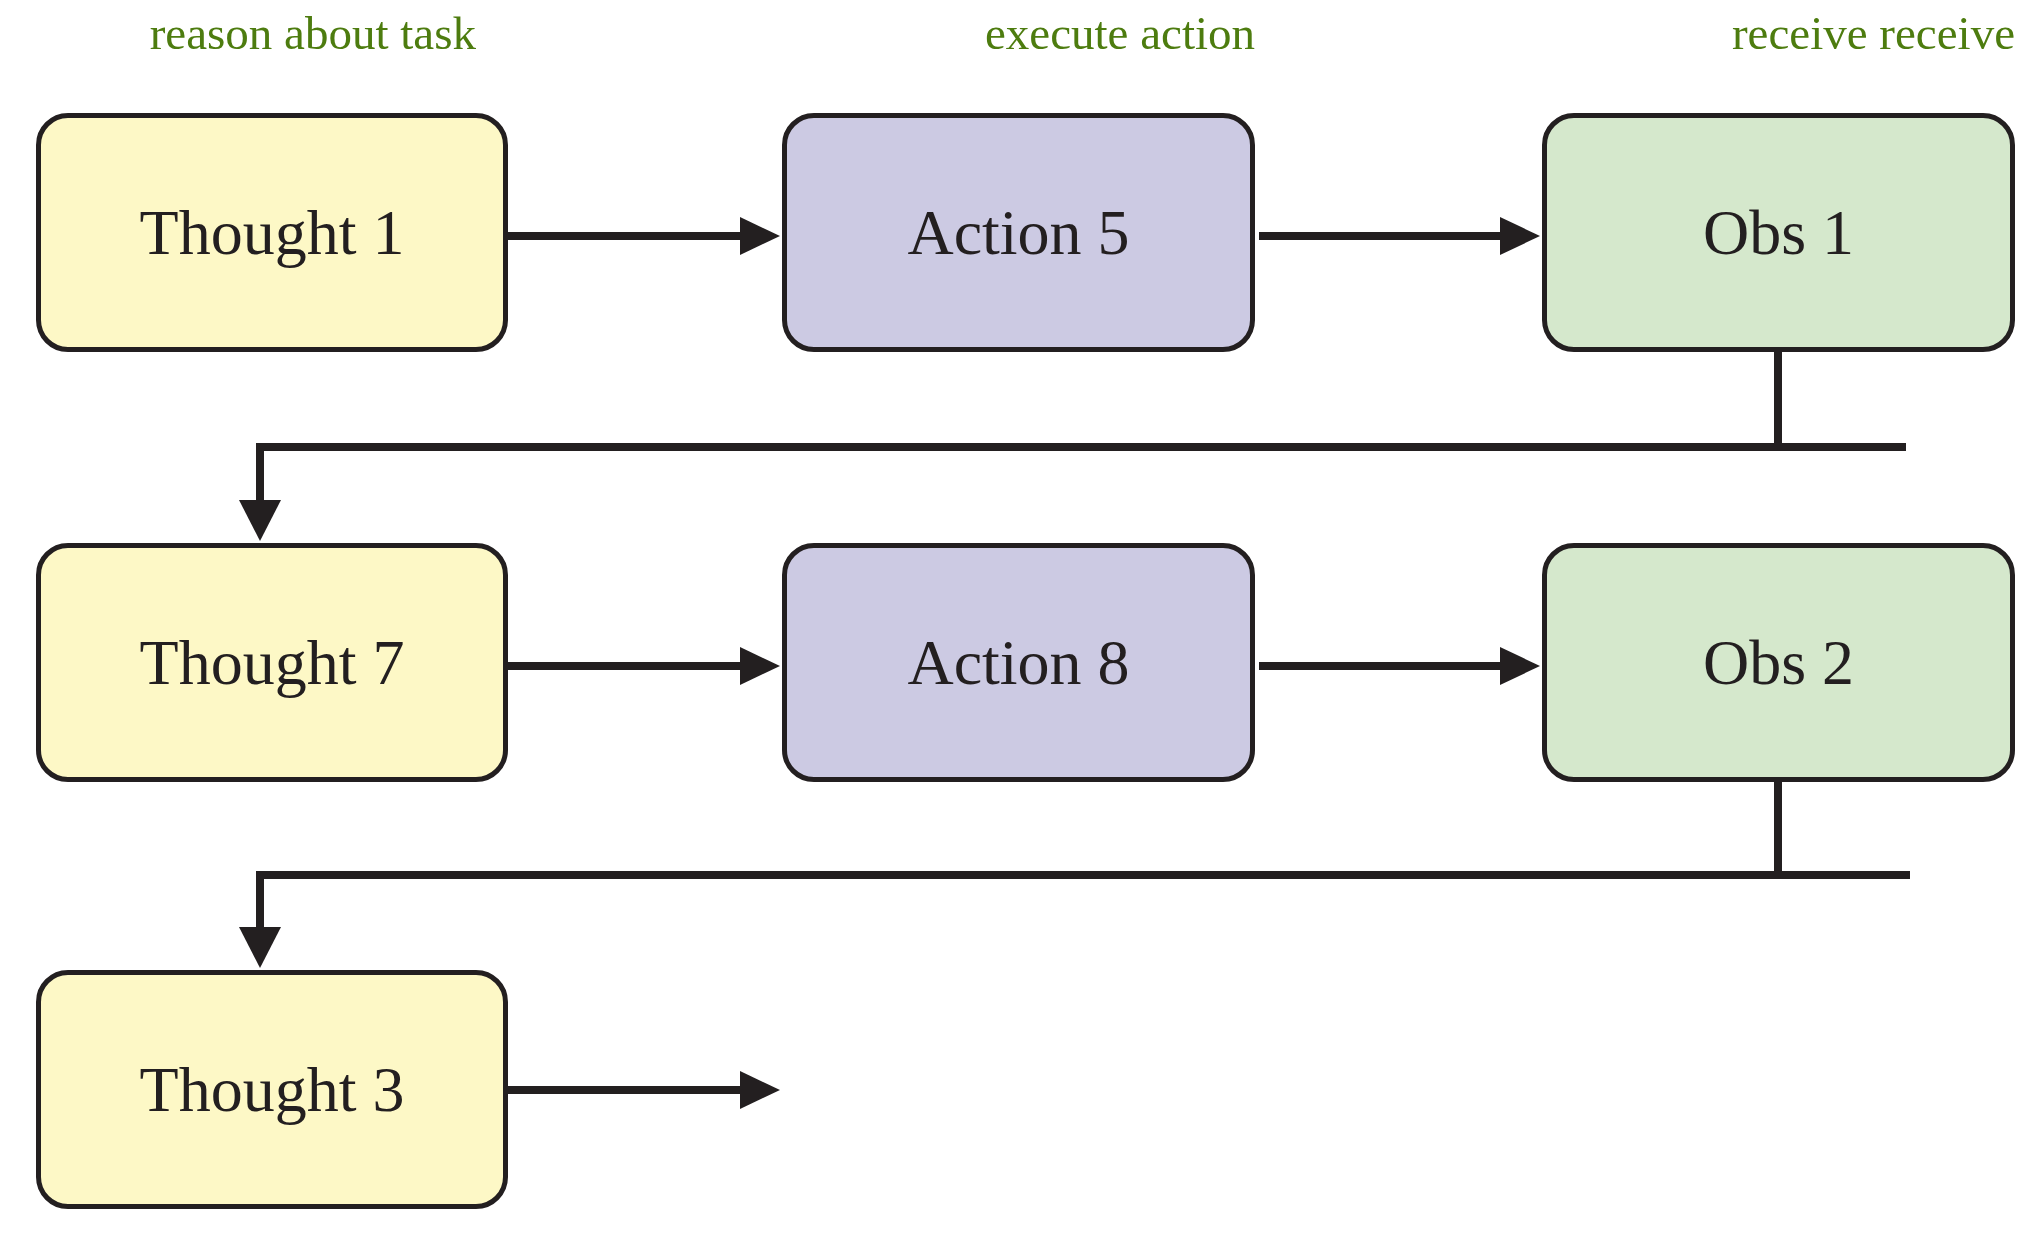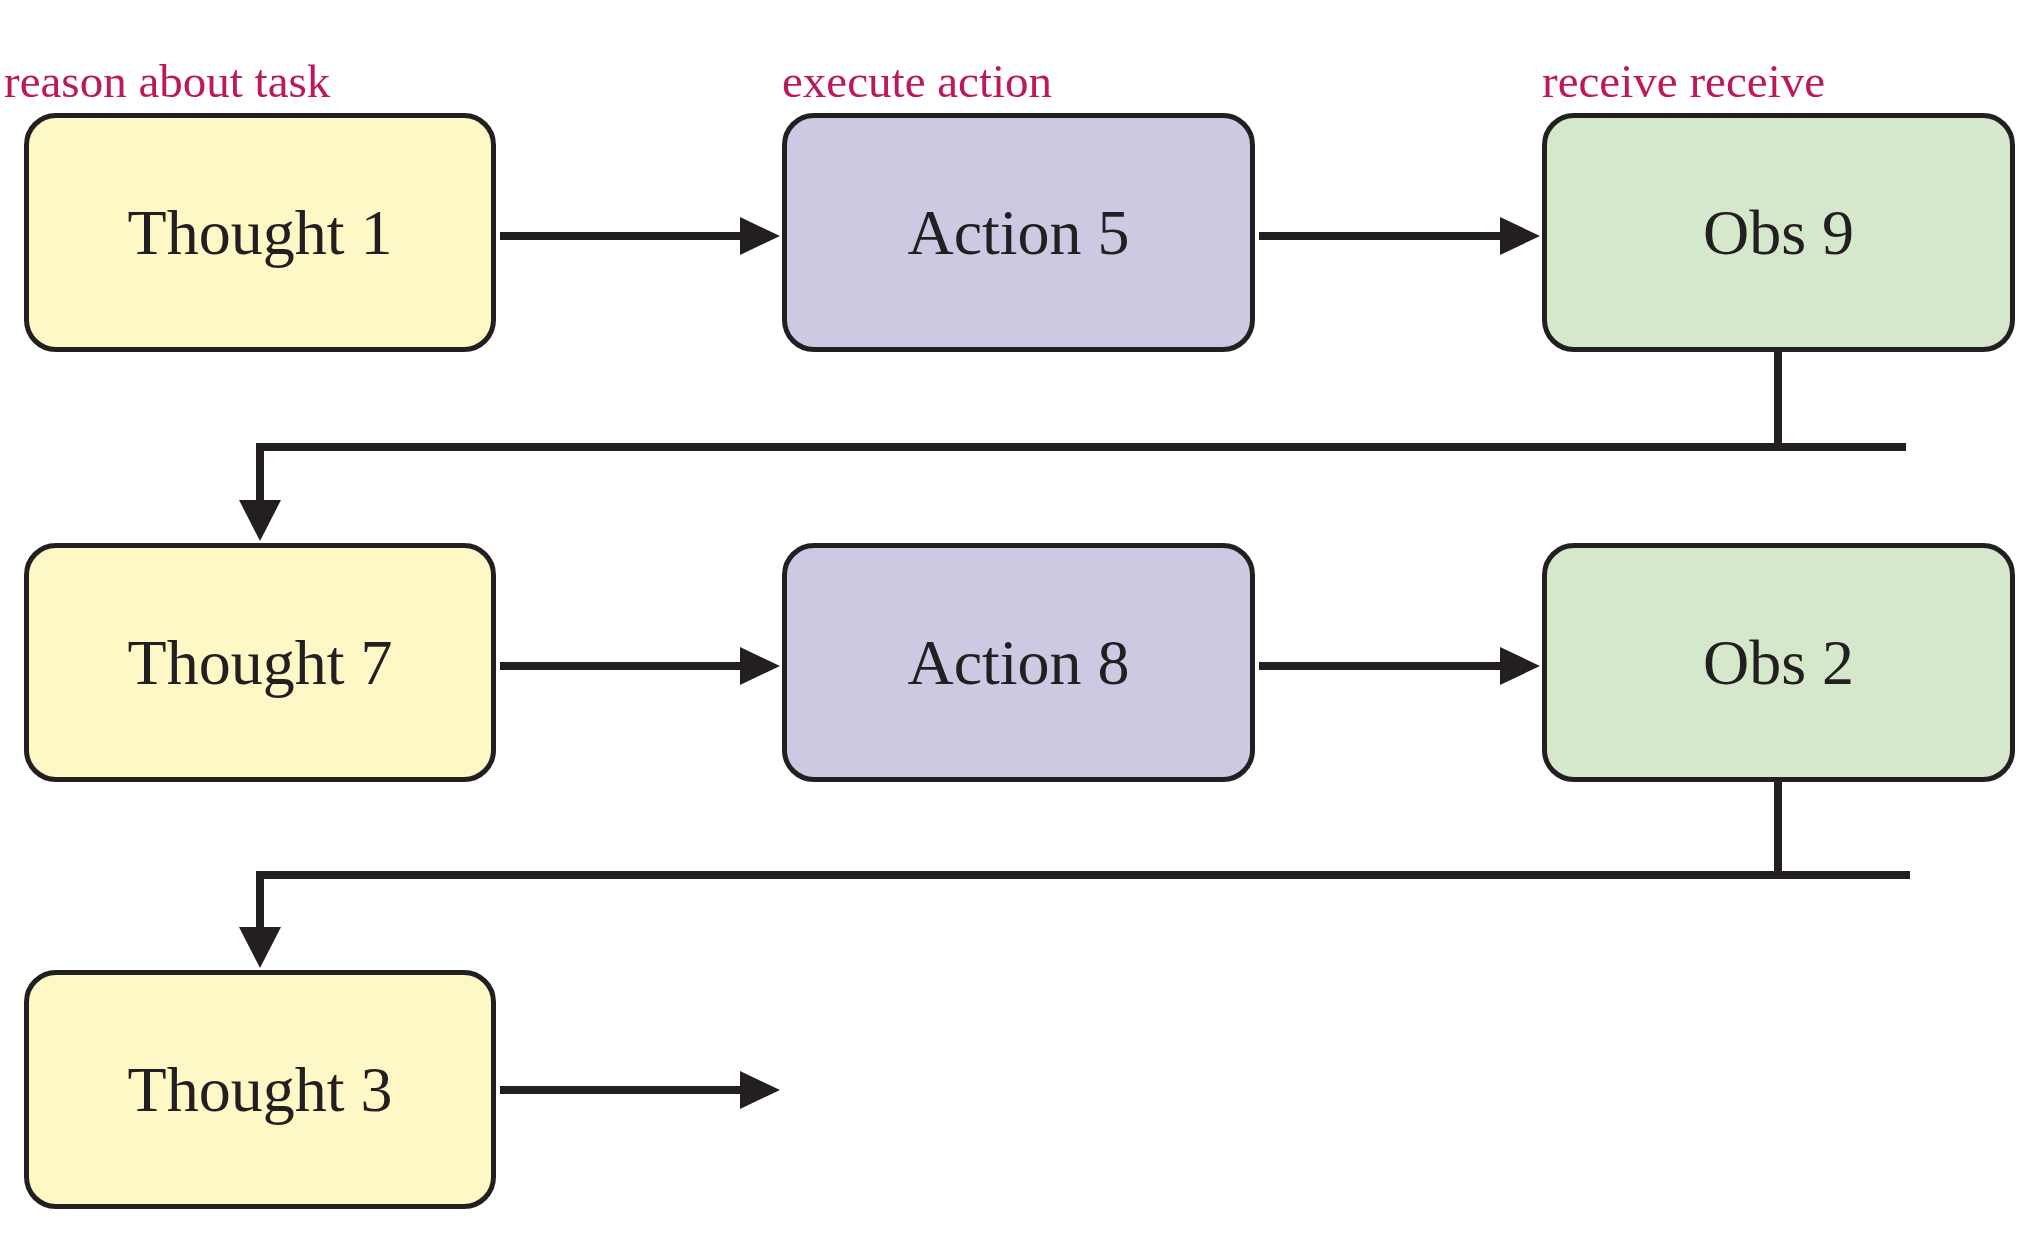--- a/index.html
+++ b/index.html
@@ -15,24 +15,23 @@
     font-family: "Liberation Serif", "DejaVu Serif", serif;
     color: #231f20;
     overflow: hidden;
   }
   .col-label {
     position: absolute;
     top: 2px;
     height: 62px;
     line-height: 62px;
     font-size: 47px;
-    text-align: left;
+    text-align: right;
     white-space: nowrap;
-    color: #be185d;
-    margin-top: 48px;
+    color: #4d7c0f;
   }
   .col-label.c1 { left: 4px;    width: 472px; }
   .col-label.c2 { left: 782px;  width: 473px; }
   .col-label.c3 { left: 1542px; width: 473px; }
 
   .node {
     position: absolute;
     box-sizing: border-box;
     width: 472px;
     height: 239px;
@@ -41,21 +40,21 @@
     display: flex;
     align-items: center;
     justify-content: center;
     font-size: 64px;
     white-space: nowrap;
   }
   .node.thought { background: #fdf8c6; }
   .node.action  { background: #cccae3; }
   .node.obs     { background: #d5e8cc; }
   .node.answer  { background: #f7c7cb; }
-  .col1 { left: 24px;   width: 472px; }
+  .col1 { left: 36px;   width: 472px; }
   .col2 { left: 782px;  width: 473px; }
   .col3 { left: 1542px; width: 473px; }
   .row1 { top: 113px; }
   .row2 { top: 543px; }
   .row3 { top: 970px; }
 
   .connector-layer {
     position: absolute;
     left: 0;
     top: 0;
@@ -113,21 +112,21 @@
     </g>
   </svg>
 
   <div class="node thought col1 row1">
     <span>Thought 1</span>
   </div>
   <div class="node action col2 row1">
     <span>Action 5</span>
   </div>
   <div class="node obs col3 row1">
-    <span>Obs 9</span>
+    <span>Obs 1</span>
   </div>
 
   <div class="node thought col1 row2">
     <span>Thought 7</span>
   </div>
   <div class="node action col2 row2">
     <span>Action 8</span>
   </div>
   <div class="node obs col3 row2">
     <span>Obs 2</span>

